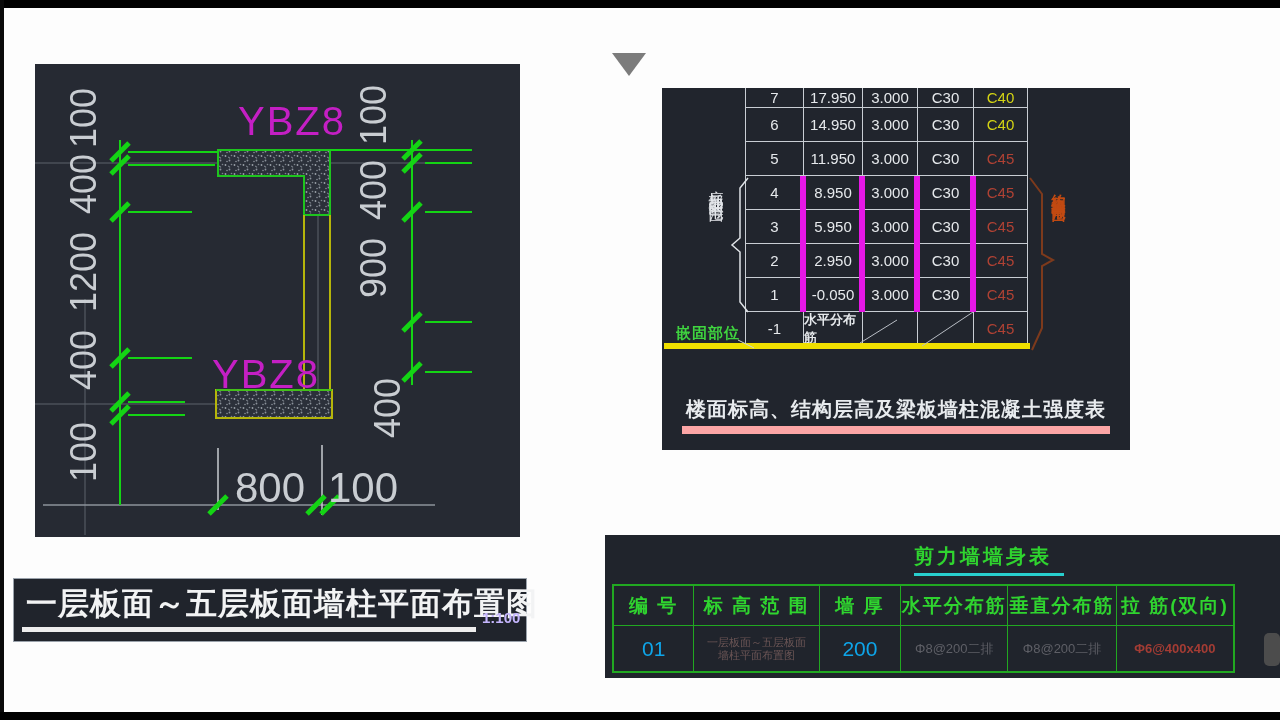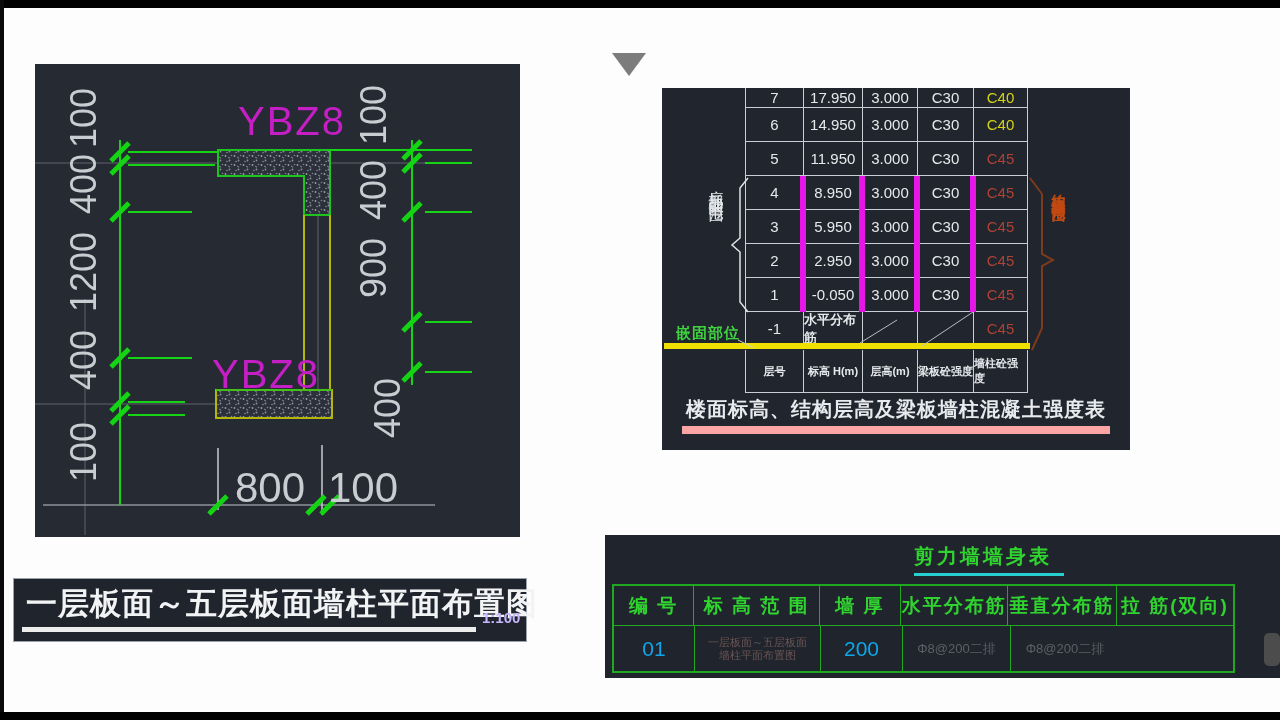--- a/index.html
+++ b/index.html
@@ -219,27 +219,20 @@
       </div>
     </div>
 
     <div class="abs mbar" style="left:138px;"></div>
     <div class="abs mbar" style="left:197px;"></div>
     <div class="abs mbar" style="left:252px;"></div>
     <div class="abs mbar" style="left:308px;"></div>
 
     <div class="abs yline"></div>
 
-    <div class="abs fheader">
-      <div class="fcell c0">层号</div>
-      <div class="fcell c1">标高 H(m)</div>
-      <div class="fcell c2">层高(m)</div>
-      <div class="fcell c3">梁板砼强度</div>
-      <div class="fcell c4">墙柱砼强度</div>
-    </div>
 
     <div class="abs vlabel blabel">底部加强区范围</div>
     <div class="abs vlabel rlabel">约束边缘构件范围</div>
     <div class="abs anchor">嵌固部位</div>
 
     <svg class="abs foverlay" width="468" height="362" viewBox="0 0 468 362">
       <path d="M86 90 L78 100 V150 L70 157 L78 164 V214 L86 224" fill="none" stroke="#dfe3e7" stroke-width="1.5"></path>
       <path d="M368 90 L380 106 V166 L391 172 L380 178 V240 L370 262" fill="none" stroke="#7d3a1c" stroke-width="2"></path>
       <line x1="198" y1="255" x2="235" y2="232" stroke="#b9bec5" stroke-width="1"></line>
       <line x1="260" y1="258" x2="311" y2="224" stroke="#b9bec5" stroke-width="1"></line>
@@ -265,18 +258,19 @@
       </div>
       <div class="wrow wdata">
         <div class="wcell w0 dimtx">01</div>
         <div class="wcell w1 rangecell">
           <div>一层板面～五层板面</div>
           <div>墙柱平面布置图</div>
         </div>
         <div class="wcell w2 dimtx">200</div>
         <div class="wcell w3 dimgray">Φ8@200二排</div>
         <div class="wcell w4 dimgray">Φ8@200二排</div>
+        <div class="wcell w5 tie">Φ6@400x400</div>
       </div>
     </div>
   </div>
 
   <div class="abs scroll-thumb"></div>
 </div>
 
 </body></html>

